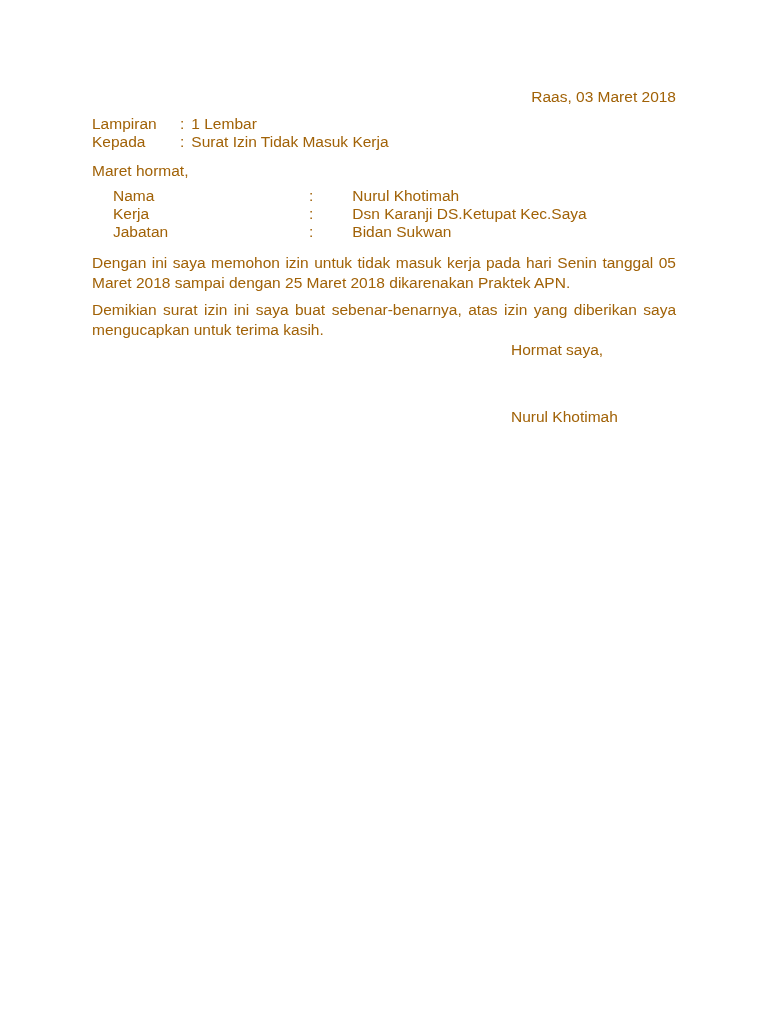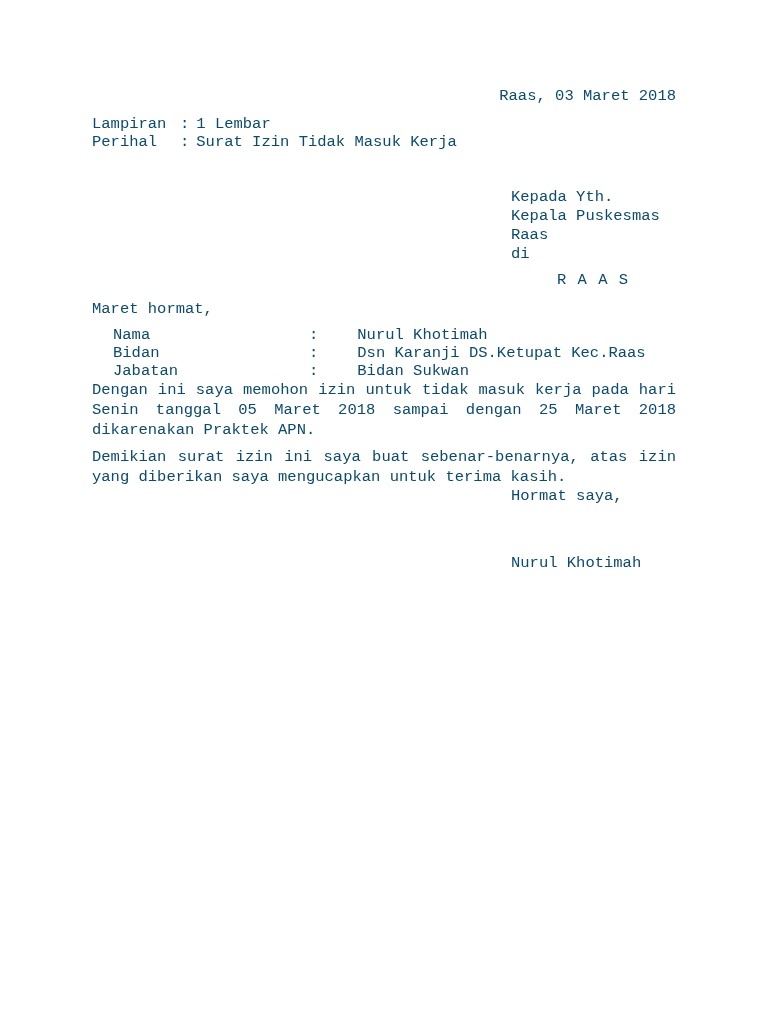--- a/index.html
+++ b/index.html
@@ -6,23 +6,23 @@
     margin: 0;
     padding: 0;
     background: #ffffff;
   }
   .page {
     position: relative;
     width: 768px;
     height: 1024px;
     background: #ffffff;
     overflow: hidden;
-    font-family: Liberation Mono, monospace;
+    font-family: Liberation Sans, sans-serif;
     font-size: 15.5px;
-    color: #0c4a6e;
+    color: #a16207;
     box-sizing: border-box;
     padding: 87px 92px 0 92px;
   }
   .date-line {
     text-align: right;
     line-height: 19px;
   }
   .meta-block {
     margin-top: 9px;
   }
@@ -60,21 +60,21 @@
     line-height: 18px;
     gap: 32px;
   }
   .identity-label { width: 164px; }
   .identity-colon { margin-right: 7px; }
   .body-paragraph {
     text-align: justify;
     line-height: 20px;
     margin: 0;
   }
-  .body-paragraph.first { }
+  .body-paragraph.first { margin-top: 12px; }
   .body-paragraph.second { margin-top: 7px; }
   .closing-block {
     margin-top: 0;
     margin-left: 419px;
     line-height: 19px;
   }
   .signer-name {
     margin-top: 48px;
   }
 </style>
@@ -85,46 +85,40 @@
 
   <div class="date-line">Raas, 03 Maret 2018</div>
 
   <div class="meta-block">
     <div class="meta-row">
       <span class="meta-label">Lampiran</span>
       <span class="meta-colon">:</span>
       <span class="meta-value">1 Lembar</span>
     </div>
     <div class="meta-row">
-      <span class="meta-label">Perihal</span>
+      <span class="meta-label">Kepada</span>
       <span class="meta-colon">:</span>
       <span class="meta-value">Surat Izin Tidak Masuk Kerja</span>
     </div>
   </div>
 
-  <div class="recipient-block">
-    <div>Kepada Yth.</div>
-    <div>Kepala Puskesmas Raas</div>
-    <div>di</div>
-    <div class="recipient-city">R A A S</div>
-  </div>
 
   <div class="salutation">Maret hormat,</div>
 
 
   <div class="identity-block">
     <div class="identity-row">
       <span class="identity-label">Nama</span>
       <span class="identity-colon">:</span>
       <span class="identity-value">Nurul Khotimah</span>
     </div>
     <div class="identity-row">
-      <span class="identity-label">Bidan</span>
+      <span class="identity-label">Kerja</span>
       <span class="identity-colon">:</span>
-      <span class="identity-value">Dsn Karanji DS.Ketupat Kec.Raas</span>
+      <span class="identity-value">Dsn Karanji DS.Ketupat Kec.Saya</span>
     </div>
     <div class="identity-row">
       <span class="identity-label">Jabatan</span>
       <span class="identity-colon">:</span>
       <span class="identity-value">Bidan Sukwan</span>
     </div>
   </div>
 
   <p class="body-paragraph first">Dengan ini saya memohon izin untuk tidak masuk kerja pada hari Senin tanggal 05 Maret 2018 sampai dengan 25 Maret 2018 dikarenakan Praktek APN.</p>
 

